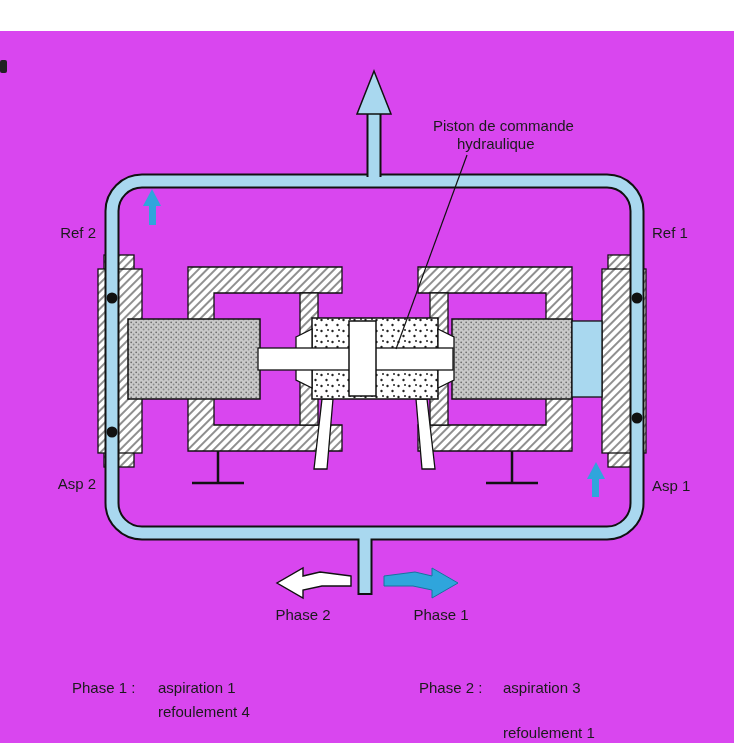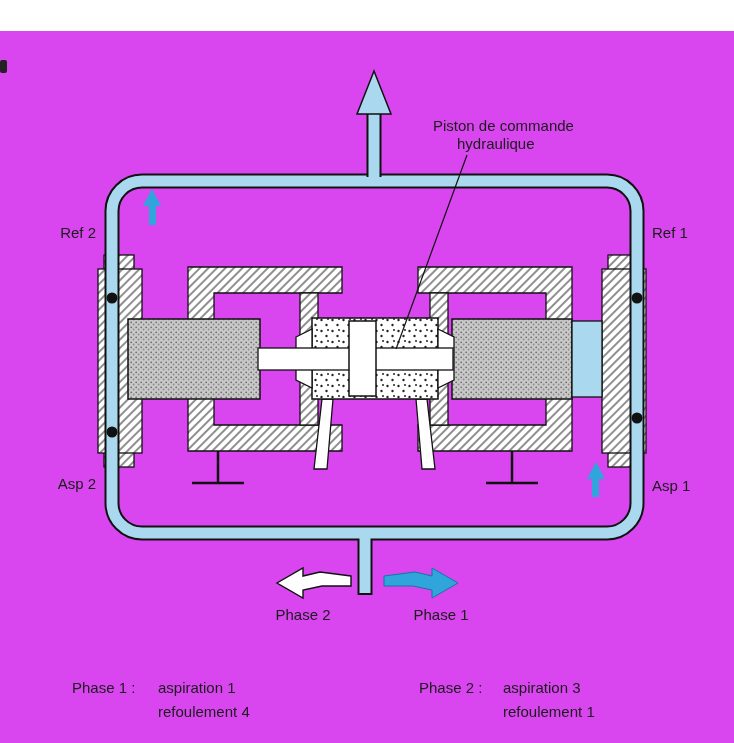--- a/index.html
+++ b/index.html
@@ -129,15 +129,15 @@
   <text x="652" y="460" text-anchor="start">Asp 1</text>
   <text x="303" y="589" text-anchor="middle">Phase 2</text>
   <text x="441" y="589" text-anchor="middle">Phase 1</text>
 </svg>
 
 <span class="legend-item" style="left:72px;top:648px;">Phase 1 :</span>
 <span class="legend-item" style="left:158px;top:648px;text-align:center;">aspiration 1</span>
 <span class="legend-item" style="left:158px;top:672px;">refoulement 4</span>
 <span class="legend-item" style="left:419px;top:648px;">Phase 2 :</span>
 <span class="legend-item" style="left:503px;top:648px;">aspiration 3</span>
-<span class="legend-item" style="left:503px;top:672px;">refoulement 1</span>
+<span class="legend-item" style="left:503px;top:693px;">refoulement 1</span>
 
 </div>
 
 </body></html>

